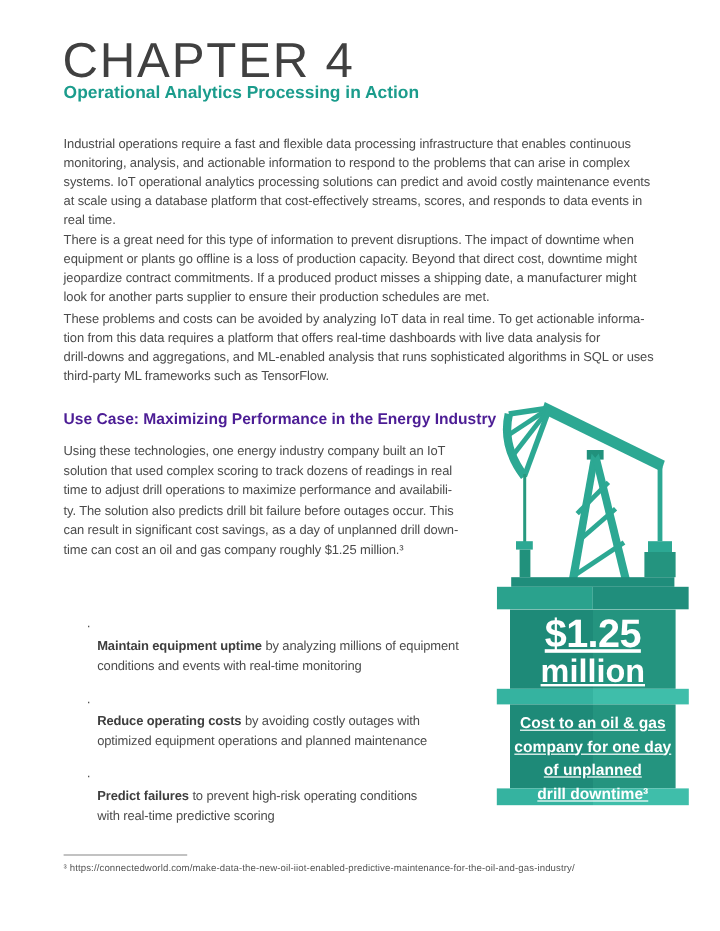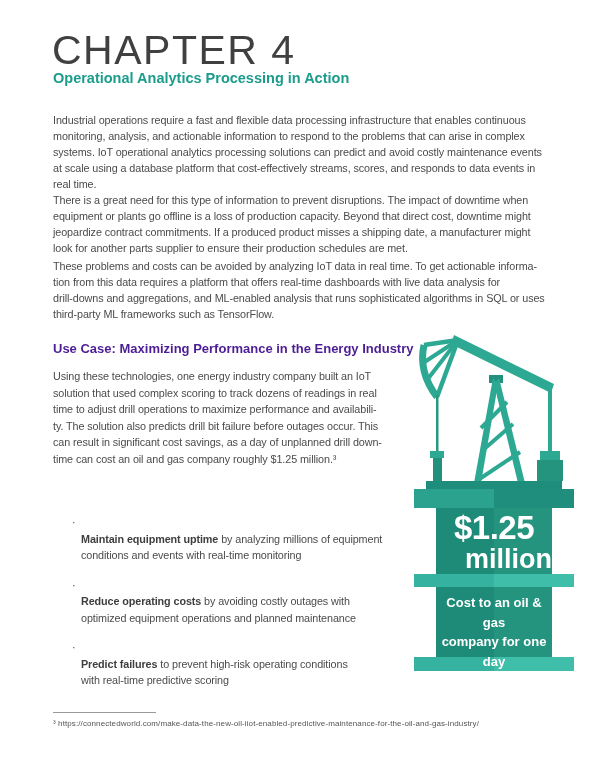--- a/index.html
+++ b/index.html
@@ -37,30 +37,30 @@
   .bullets { position:absolute; left:72px; top:514px; width:360px;
     font-size:10.8px; line-height:16.5px; letter-spacing:-0.1px; color:#4b4b4b; }
   .bullet { position:relative; padding-left:9px; margin-bottom:13px; white-space:pre-line; }
   .bullet .dot { position:absolute; left:0; top:0; color:#4b4b4b; }
   .bullet .b { font-weight:bold; color:#3e3e3e; }
 
   .pump-svg { position:absolute; left:414px; top:332px; }
 
   .barrel { position:absolute; left:414px; top:508px; width:160px; }
   .barrel .seg {
-    margin:0 22px; background:linear-gradient(90deg,#1e8a78 50%,#24947f 50%);
-    color:#fff; text-align:center;
+    margin:0 11px; background:linear-gradient(90deg,#1e8a78 50%,#24947f 50%);
+    color:#fff; text-align:center;text-decoration:underline;
   }
   .barrel .rib {
     height:13px; background:linear-gradient(90deg,#35b3a0 50%,#3fbeaa 50%);
   }
   .barrel .rib.last { height:14px; }
   .barrel .amount-seg { height:66px; padding-top:2px; }
   .barrel .amount { font-size:33px; font-weight:bold; line-height:36px; letter-spacing:-0.5px; }
-  .barrel .unit { font-size:27px; font-weight:bold; line-height:27px;text-align:right; }
+  .barrel .unit { font-size:27px; font-weight:bold; line-height:27px; }
   .barrel .caption-seg { height:70px; padding-top:6px; }
   .barrel .caption { font-size:13px; font-weight:bold; line-height:19.5px; white-space:pre-line; }
 
   .footnote-rule { position:absolute; left:53px; top:712px; width:103px; border-top:1px solid #9a9a9a; }
   .footnote { position:absolute; left:53px; top:719px; font-size:8px; color:#555; letter-spacing:0.1px; }
 
   .footer {
     position:absolute; left:0; top:748px; width:600px; height:28px;
     background:#2fa796;
   }

